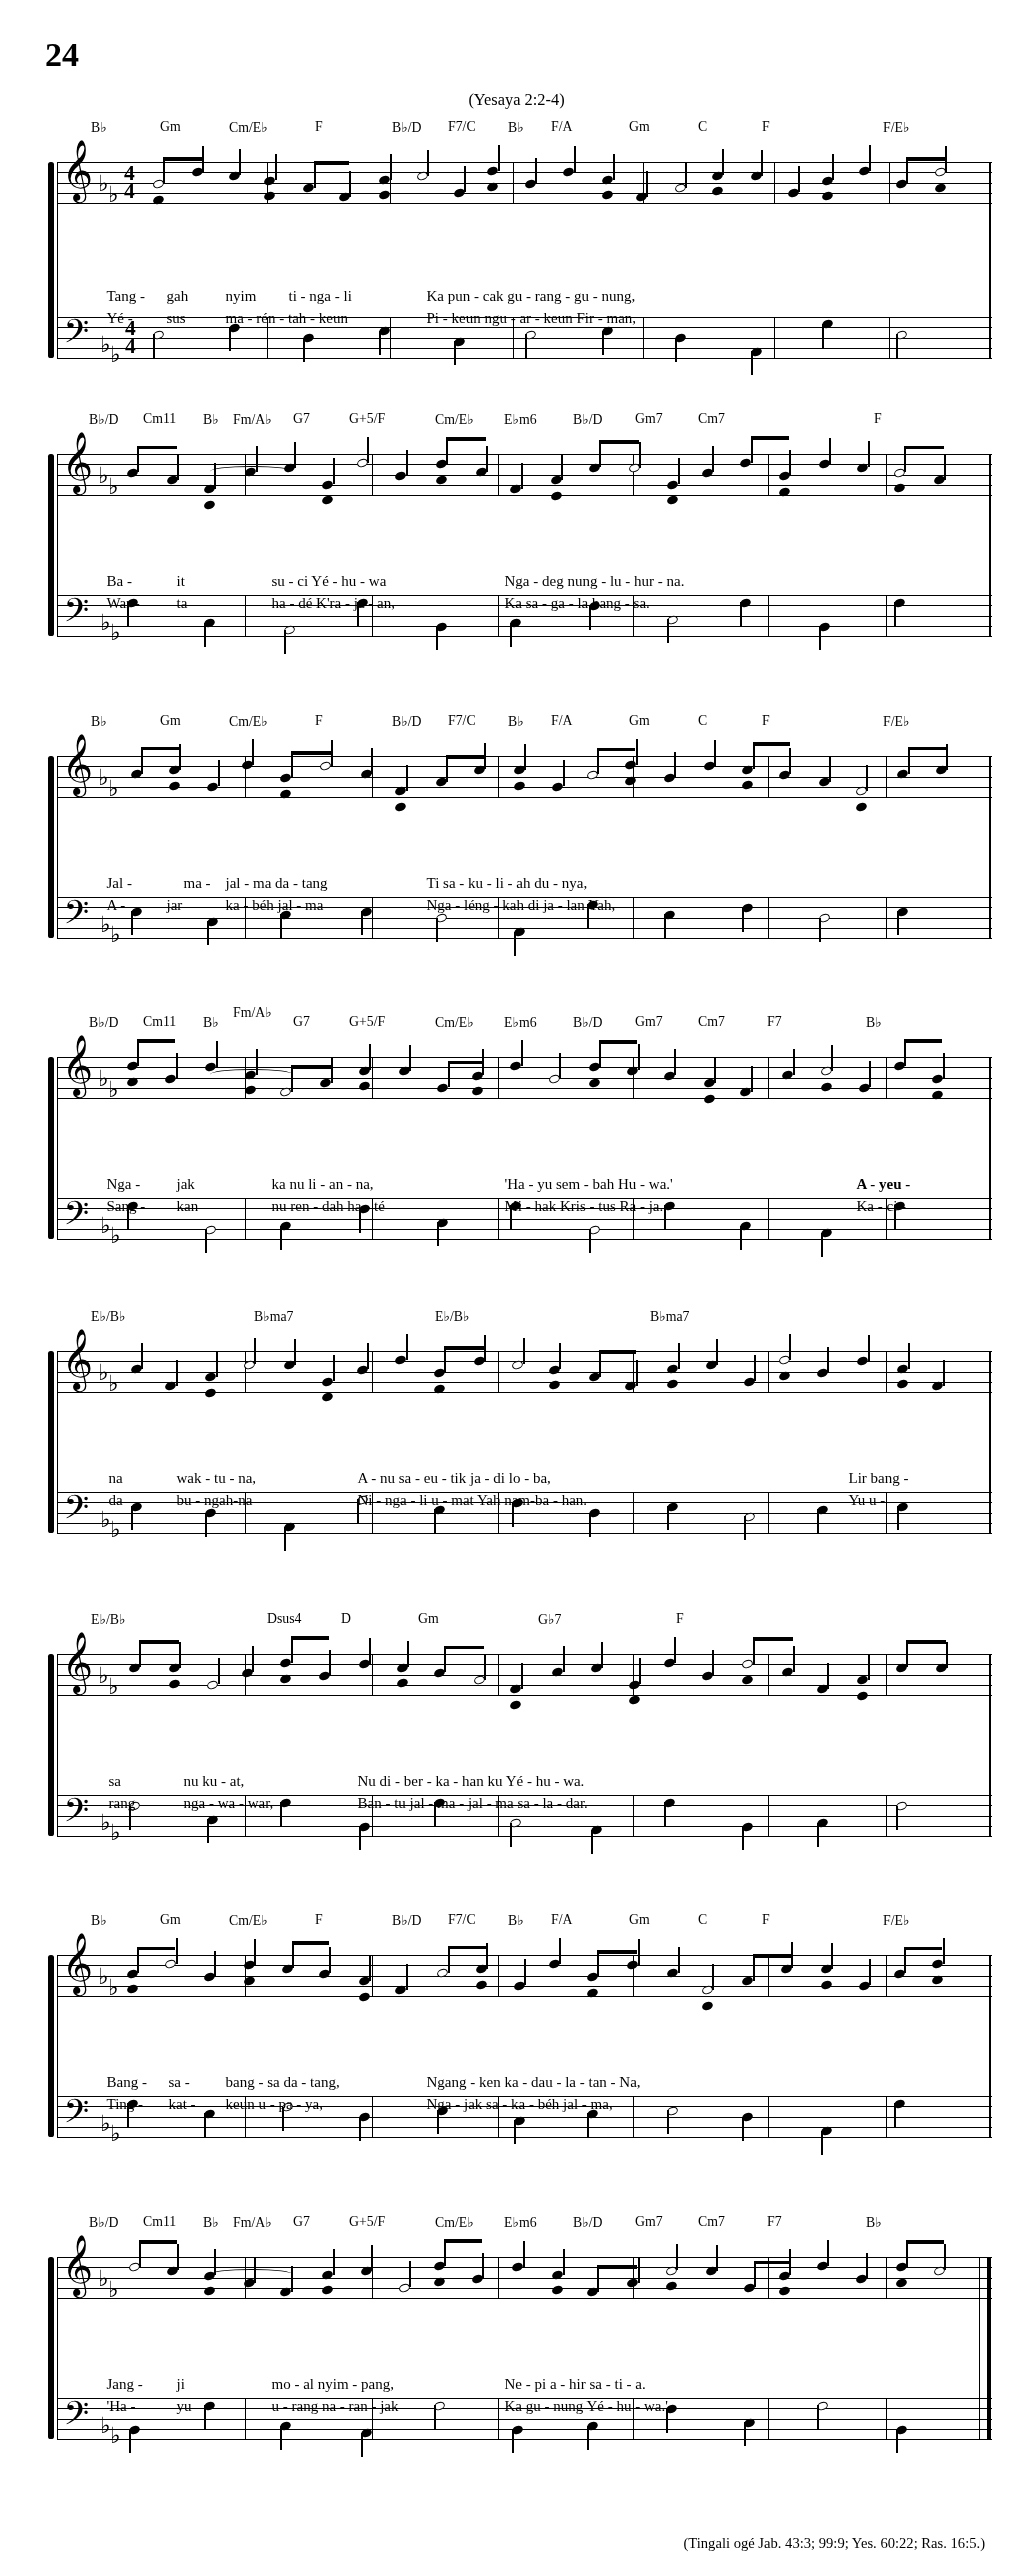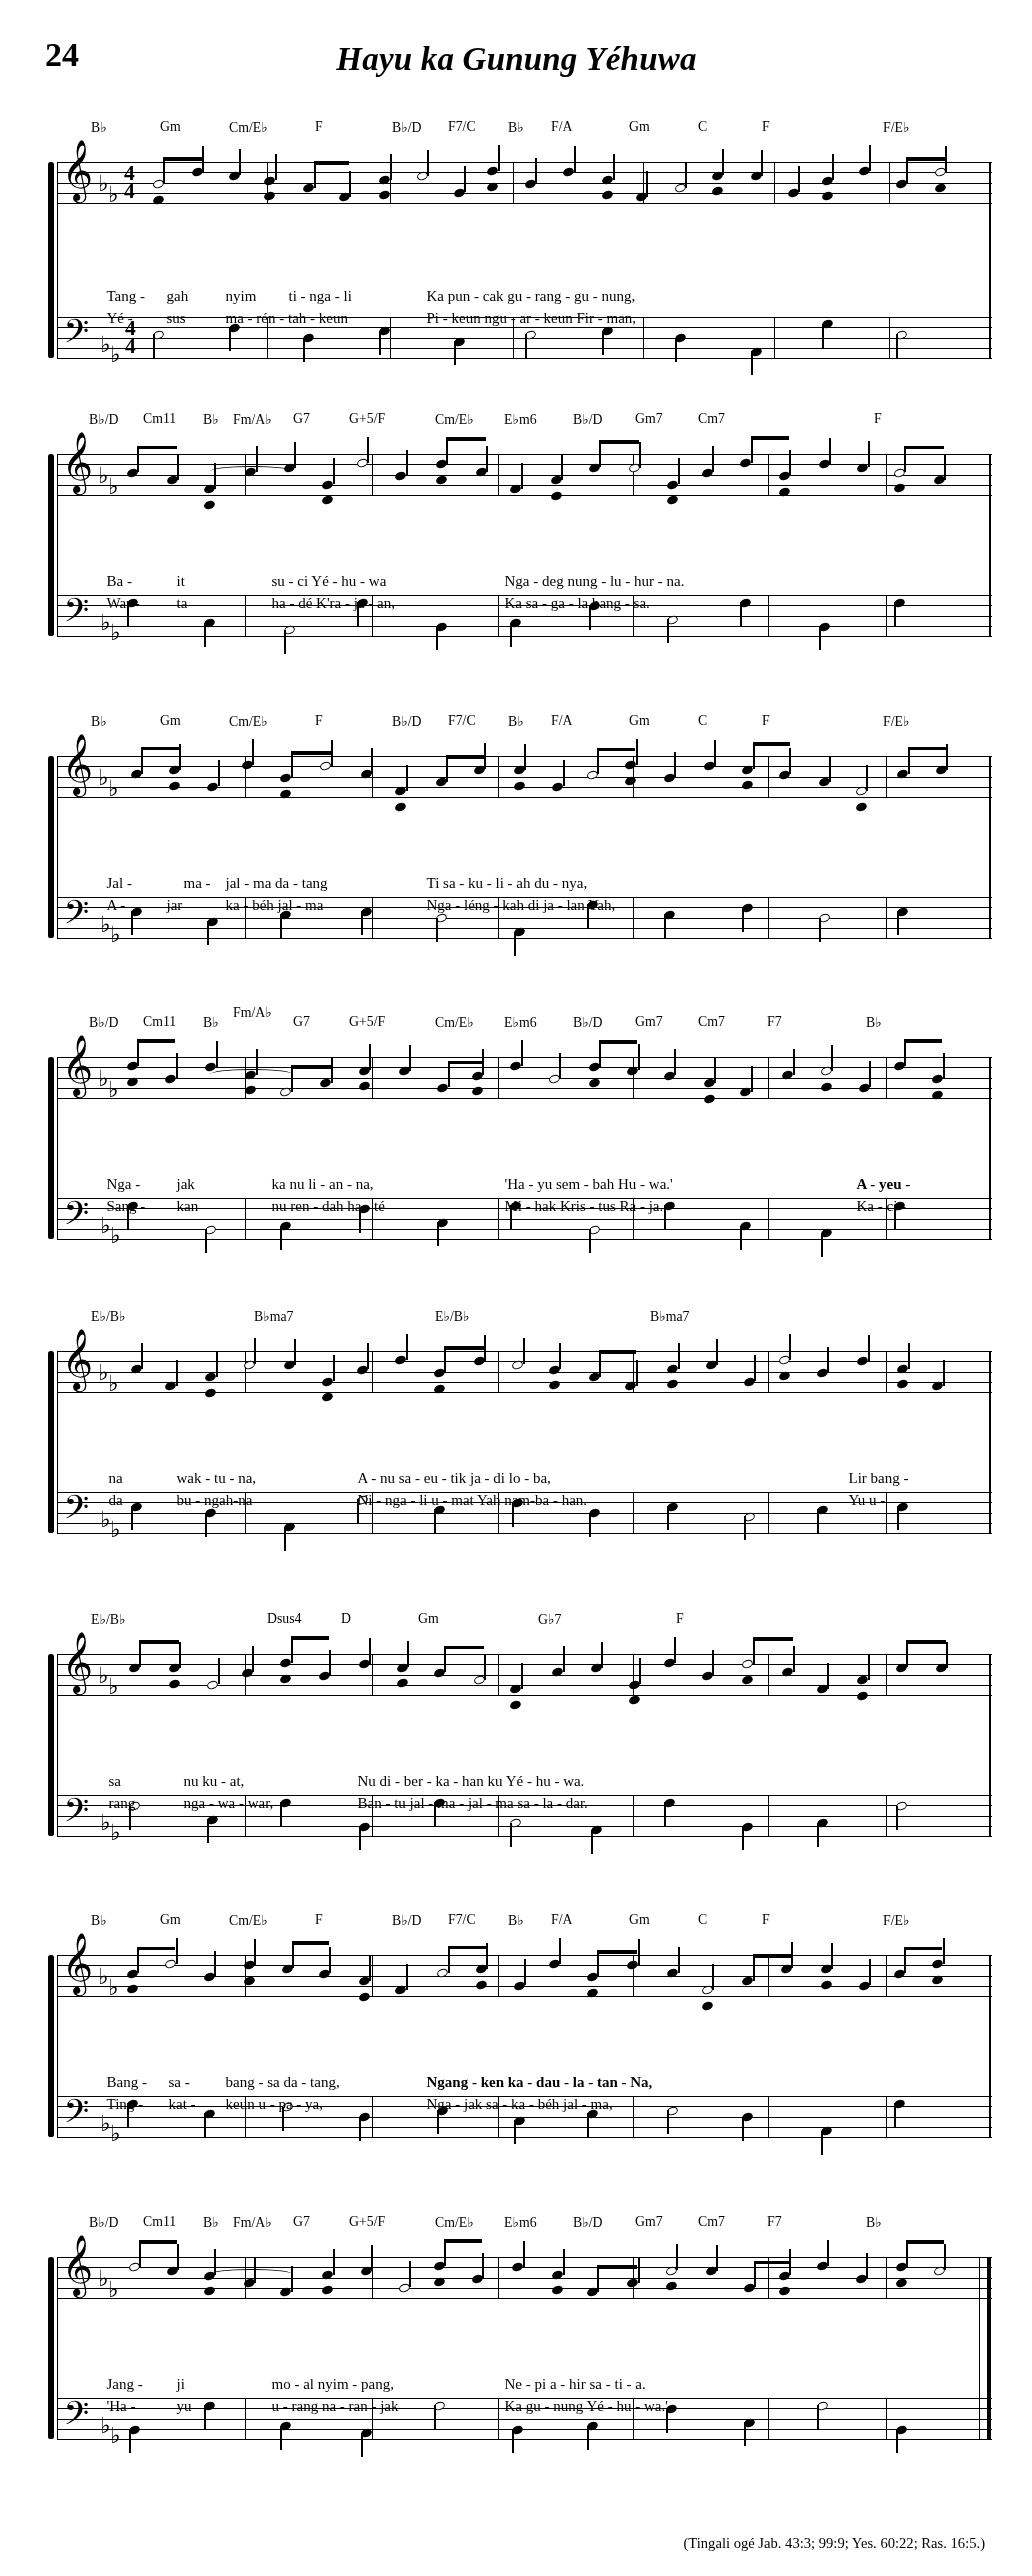--- a/index.html
+++ b/index.html
@@ -207,21 +207,21 @@
     top: 0;
     white-space: nowrap;
   }
 </style>
 </head>
 <body>
 
 <div class="page">
 
   <div class="hymn-number">24</div>
-  <div class="title">Hayu ka Gunung Yéhuwa</div>
+  <div class="subtitle">(Yesaya 2:2-4)</div>
 
   <div class="system" id="sys1" style="top:119px;">
     <div class="chords">
         <div class="chord" style="left: 50px;">B♭</div>
         <div class="chord" style="left: 119px;">Gm</div>
         <div class="chord" style="left: 188px;">Cm/E♭</div>
         <div class="chord" style="left: 274px;">F</div>
         <div class="chord" style="left: 351px;">B♭/D</div>
         <div class="chord" style="left: 407px;">F7/C</div>
         <div class="chord" style="left: 467px;">B♭</div>
@@ -1199,21 +1199,21 @@
         <div class="note" style="left:853px;top:169px;"></div>
         <div class="stem" style="left:853px;top:172px;height:24px;"></div>
         <div class="note" style="left:891px;top:29px;"></div>
         <div class="stem" style="left:902px;top:6.9px;height:26px;"></div>
         <div class="note" style="left:891px;top:45px;"></div>
       </div>
     <div class="lyrics" style="top:162px;">
         <span class="lyric" style="left: 50px;">Bang -</span>
         <span class="lyric" style="left: 112px;">sa -</span>
         <span class="lyric" style="left: 169px;">bang - sa da - tang,</span>
-        <span class="lyric" style="left: 370px; font-weight: bold;">Ngang - ken ka - dau - la - tan - Na,</span>
+        <span class="lyric" style="left: 370px;">Ngang - ken ka - dau - la - tan - Na,</span>
       </div>
     <div class="lyrics" style="top:184px;">
         <span class="lyric" style="left: 50px;">Ting -</span>
         <span class="lyric" style="left: 112px;">kat -</span>
         <span class="lyric" style="left: 169px;">keun u - pa - ya,</span>
         <span class="lyric" style="left: 370px;">Nga - jak sa - ka - béh jal - ma,</span>
       </div>
   </div>
 
   <div class="system" id="sys8" style="top:2214px;">

